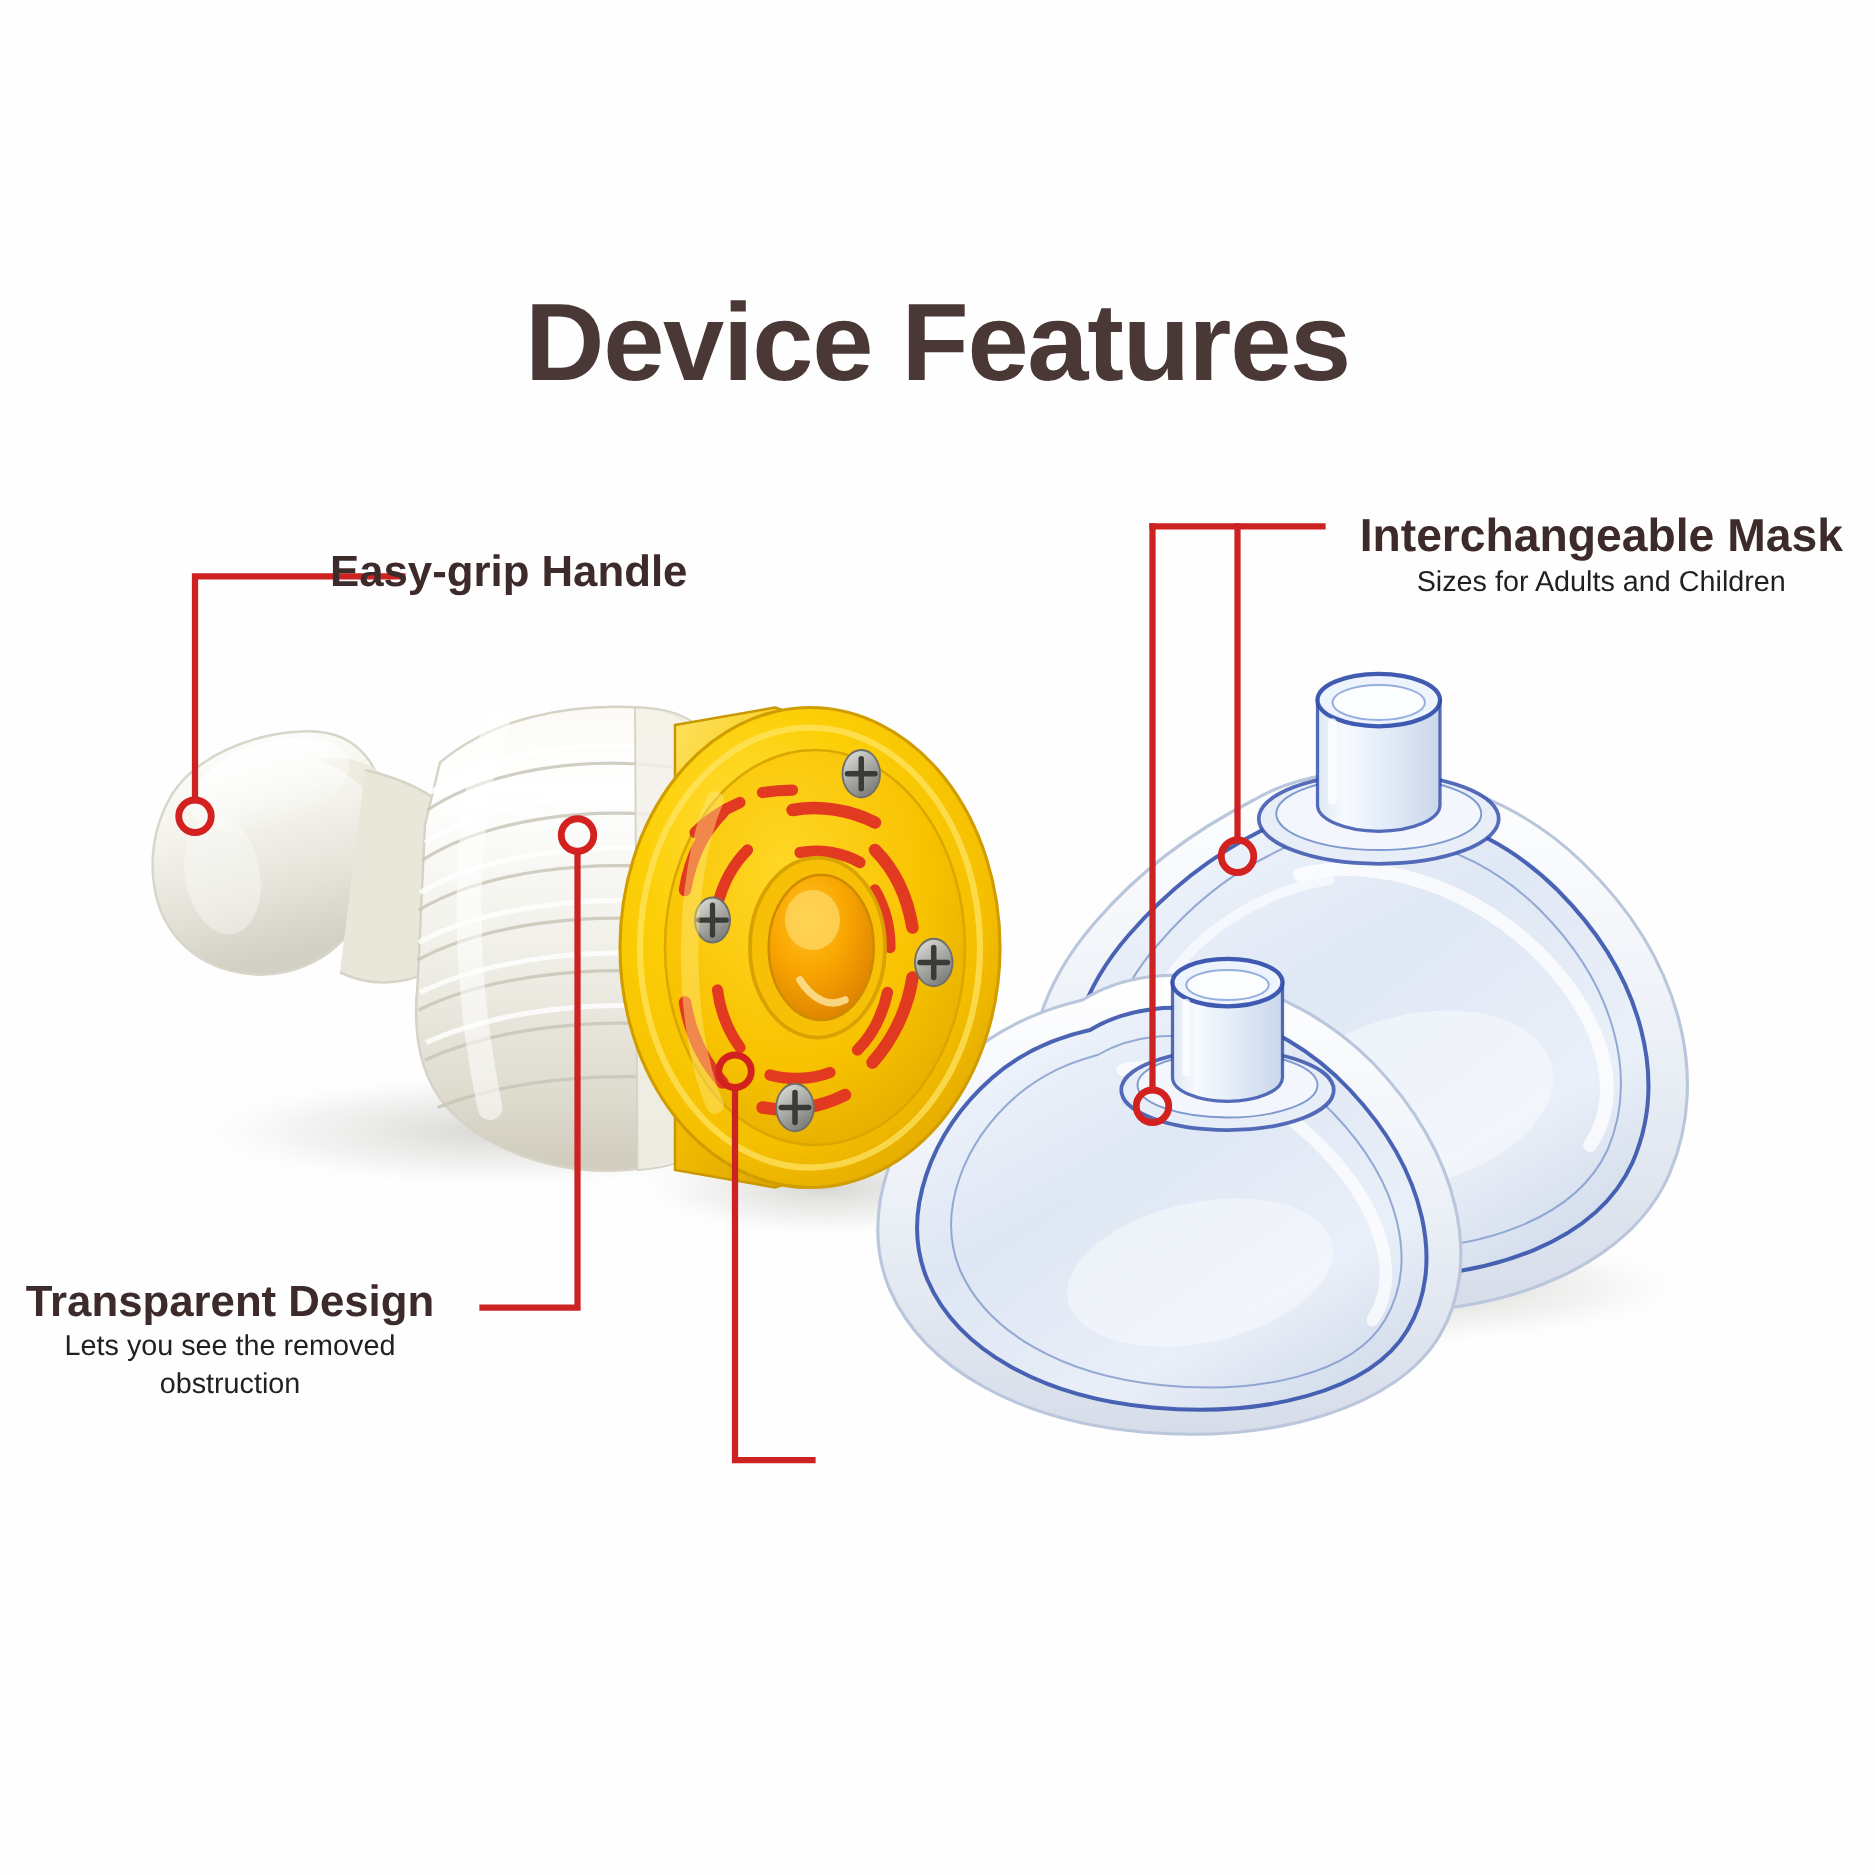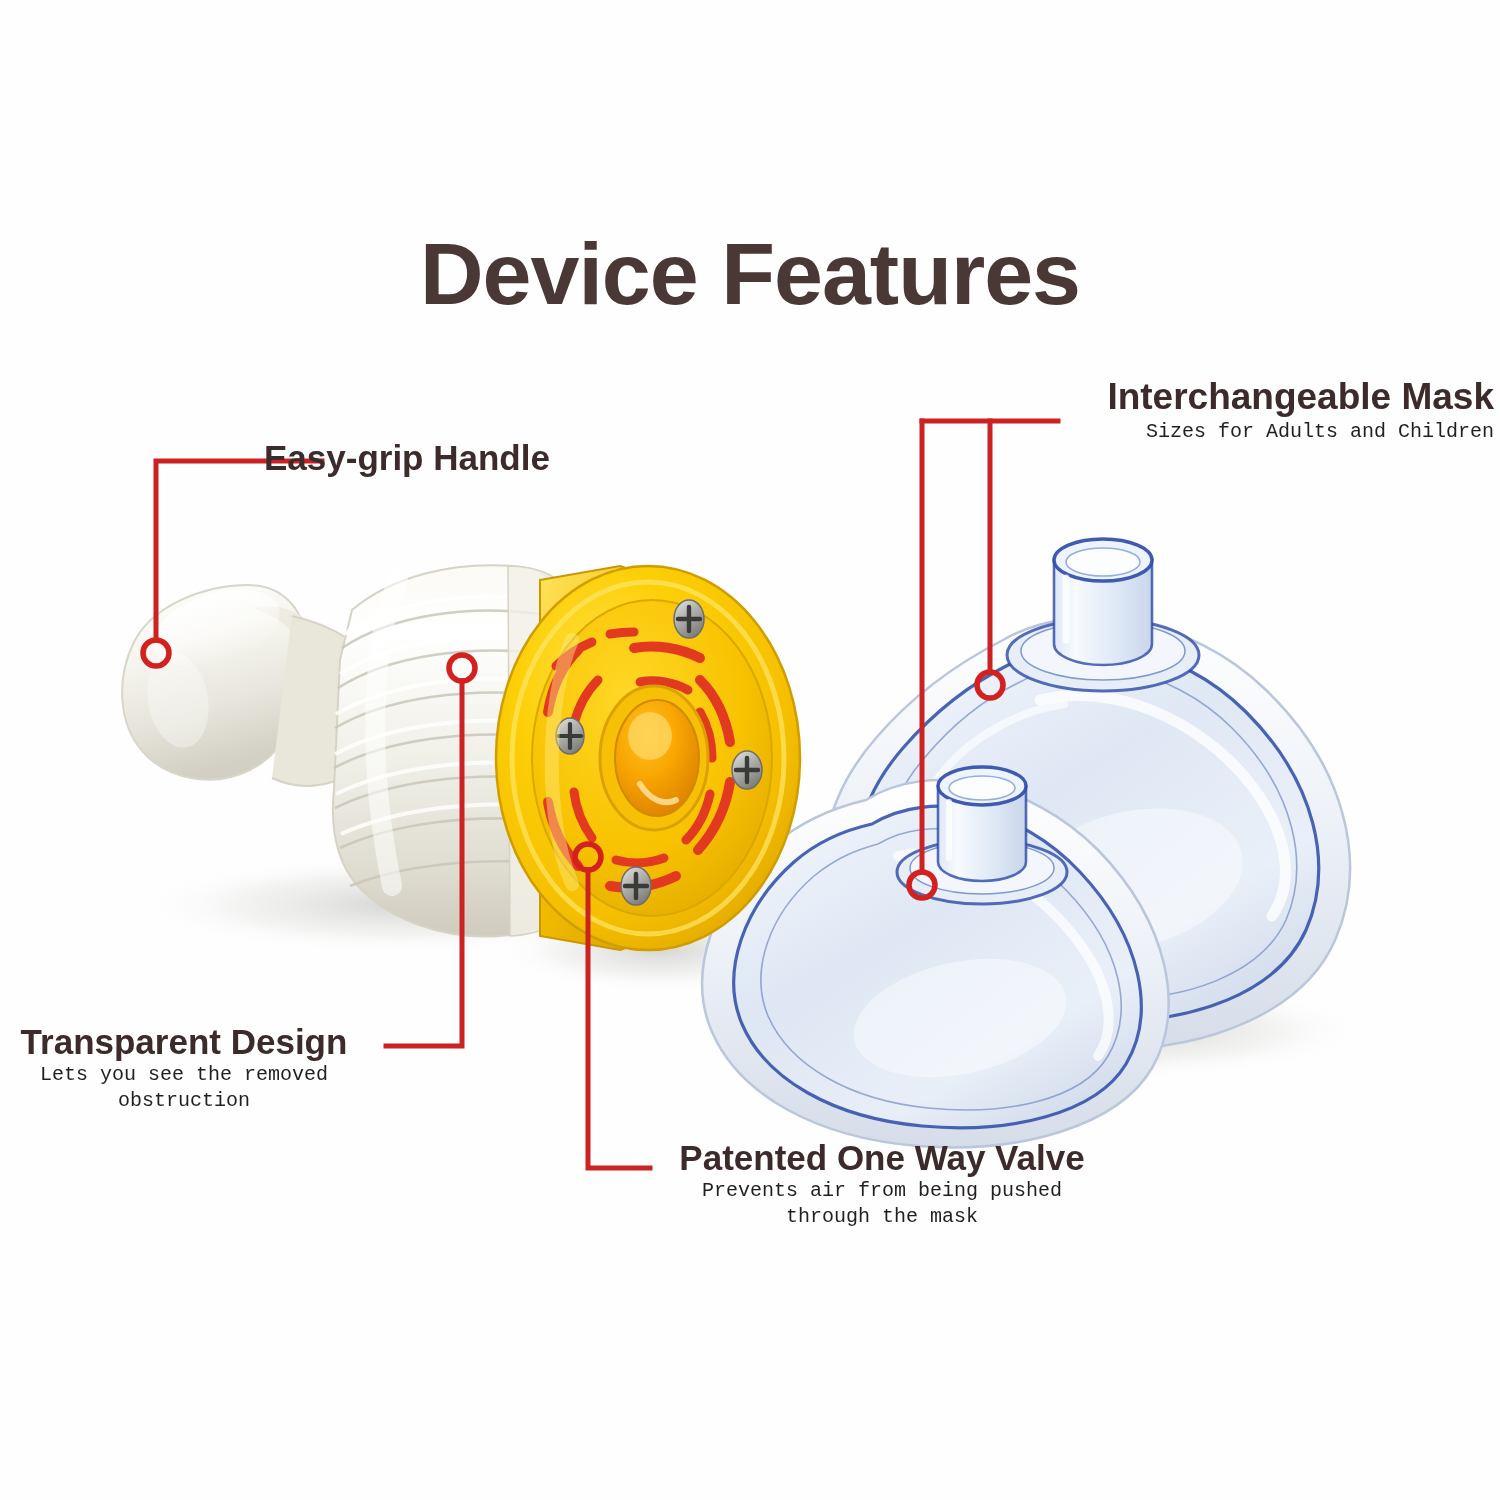--- a/index.html
+++ b/index.html
@@ -27,29 +27,28 @@
   
   .callout{position:absolute;}
   .callout .head{
     font-size:35px;
     font-weight:bold;
     color:#3d2b2b;
     line-height:1.15;
     white-space:nowrap;
   }
   .callout .sub{
-    font-size:20px;
+    font-size:23px;
     font-weight:normal;
     color:#231f20;
     line-height:1.28;
-    font-family:Liberation Mono, monospace;
   }
 
   #co-handle{left:264px;top:438px;text-align:center;}
-  #co-mask{left:1068px;top:376px;text-align:right;width:426px;}
+  #co-mask{left:1068px;top:408px;text-align:center;width:426px;}
   #co-mask .head{font-size:37px;}
   #co-transparent{left:-8px;top:1022px;width:384px;text-align:center;}
   #co-transparent .head{text-align:center;}
   #co-valve{left:656px;top:1138px;width:452px;text-align:center;}
 
   
   #lines{position:absolute;left:0;top:0;width:1500px;height:1500px;}
 
   
   #photo{position:absolute;left:0;top:0;width:1500px;height:1500px;}
@@ -352,19 +351,14 @@
     <div class="head">Interchangeable Mask</div>
     <div class="sub">Sizes for Adults and Children</div>
   </div>
 
   <div class="callout" id="co-transparent">
     <div class="head">Transparent Design</div>
     <div class="sub">Lets you see the removed</div>
     <div class="sub">obstruction</div>
   </div>
 
-  <div class="callout" id="co-valve">
-    <div class="head">Patented One Way Valve</div>
-    <div class="sub">Prevents air from being pushed</div>
-    <div class="sub">through the mask</div>
-  </div>
 
 </div>
 
 </body></html>

